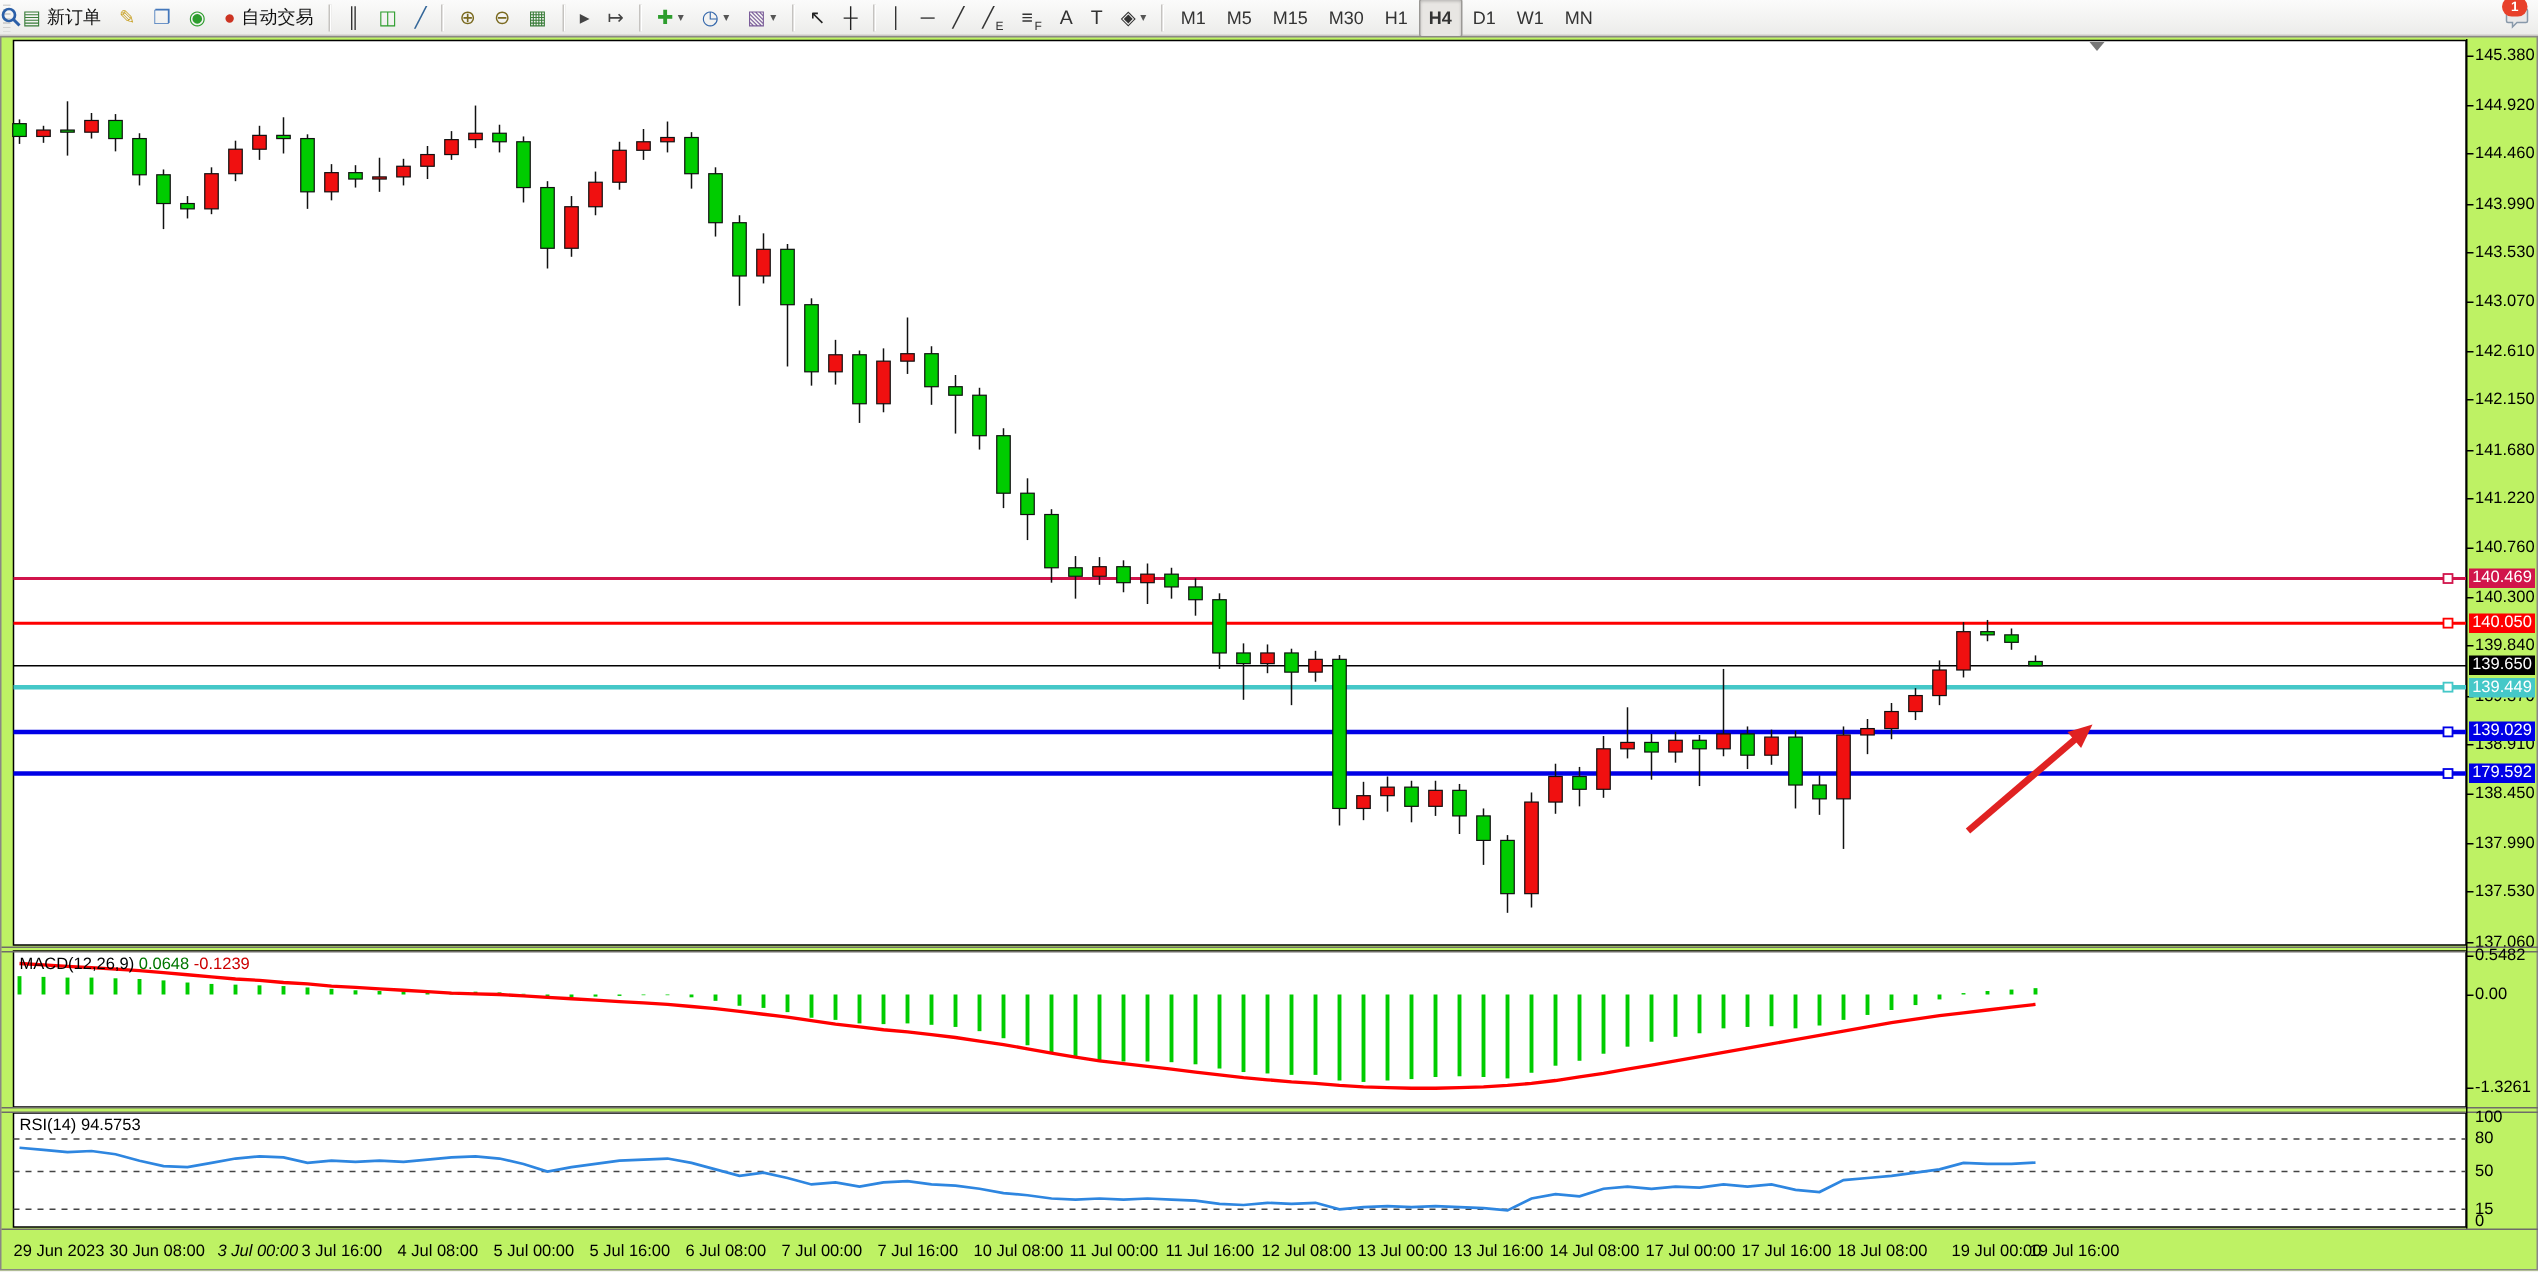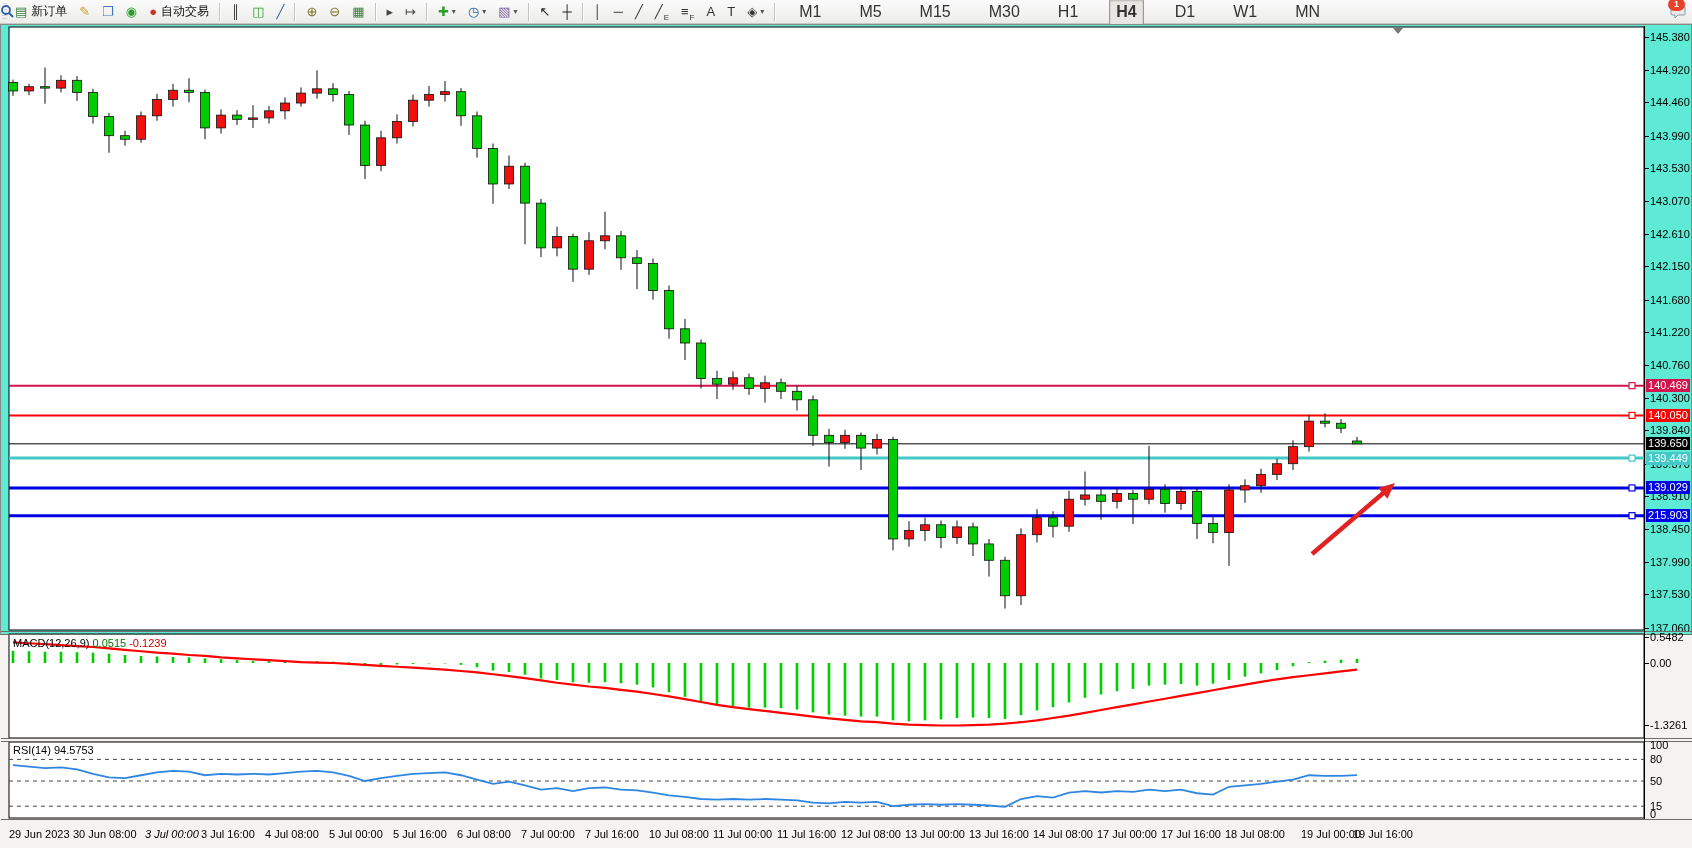--- a/index.html
+++ b/index.html
@@ -7,26 +7,26 @@
   
   #toolbar{position:absolute;left:0;top:0;width:1692px;height:23px;background:linear-gradient(#fbfbfb,#ececea);border-bottom:1px solid #c9c7c4;display:flex;align-items:center;font-size:12px;color:#222;}
   .tb-item{display:flex;align-items:center;height:20px;padding:0 4px;margin:0 1px;border:1px solid transparent;border-radius:2px;cursor:default;white-space:nowrap;}
   .tb-item.active{background:#e2e0dd;border:1px solid #a9a7a4;box-shadow:inset 0 1px 2px rgba(0,0,0,.18);}
   .tb-glyph{font-size:13px;line-height:13px;display:inline-block;}
   .tb-label{margin-left:4px;font-size:12px;color:#111;}
   .tb-sub{font-size:8px;color:#333;align-self:flex-end;margin-left:1px;}
   .tb-dd{font-size:8px;color:#555;margin-left:3px;}
   .tb-sep{width:1px;height:18px;background:#c5c3c0;border-right:1px solid #fff;margin:0 4px;}
   .tb-grip{width:5px;height:18px;margin:0 2px;background:repeating-linear-gradient(#bbb,#bbb 1px,transparent 1px,transparent 3px);opacity:.6;}
-  .tf-btn{font-size:16px;color:#333;padding:2px 6px;margin:12px;border:1px solid transparent;}
+  .tf-btn{font-size:12px;color:#333;padding:2px 6px;margin:0;border:1px solid transparent;}
   .tf-btn.active{background:#e8e6e3;border:1px solid #9a9895;box-shadow:inset 0 1px 2px rgba(0,0,0,.2);font-weight:bold;}
   #tb-right{margin-left:auto;display:flex;align-items:center;padding-right:8px;}
   .badge{position:absolute;top:-4px;right:-6px;min-width:13px;height:13px;border-radius:7px;background:#e8402a;color:#fff;font-size:9px;font-weight:bold;display:flex;align-items:center;justify-content:center;padding:0 2px;}
   
-  #chartwin{position:absolute;left:0;top:24px;width:1692px;height:611px;background:#5eead4;border:1px solid #8a8884;box-sizing:border-box;}
+  #chartwin{position:absolute;left:0;top:24px;width:1692px;height:823px;background:#bef264;border:1px solid #8a8884;box-sizing:border-box;}
   #title{position:absolute;left:10px;top:6px;font-size:12px;color:#000;display:flex;align-items:center;gap:6px;}
   #title .tri{font-size:9px;color:#111;}
   svg{position:absolute;left:0;overflow:visible;}
   .axis-label{position:absolute;font-size:11px;color:#000;left:1649px;width:46px;text-align:left;line-height:11px;}
   .price-badge{position:absolute;left:1645px;width:44px;height:13px;font-size:11px;color:#fff;text-align:center;line-height:13px;}
   .time-label{position:absolute;top:803px;font-size:11px;color:#000;white-space:nowrap;}
   .panel-label{position:absolute;font-size:11px;color:#000;white-space:nowrap;}
   .sepline{position:absolute;left:0;width:1692px;height:0;border-top:1px solid #6e6c69;}
 </style>
 </head>
@@ -651,28 +651,28 @@
         <div class="axis-label" style="top: 531.69px;">137.990</div>
         <div style="position: absolute; left: 1643px; top: 536.69px; width: 5px; height: 1px; background: rgb(0, 0, 0);"></div>
         <div class="axis-label" style="top: 564.35px;">137.530</div>
         <div style="position: absolute; left: 1643px; top: 569.35px; width: 5px; height: 1px; background: rgb(0, 0, 0);"></div>
         <div class="axis-label" style="top: 597.72px;">137.060</div>
         <div style="position: absolute; left: 1643px; top: 602.72px; width: 5px; height: 1px; background: rgb(0, 0, 0);"></div>
         <div class="price-badge" style="top: 354.181px; background: rgb(209, 20, 75);">140.469</div>
         <div class="price-badge" style="top: 383.93px; background: rgb(254, 0, 0);">140.050</div>
         <div class="price-badge" style="top: 426.601px; background: rgb(69, 200, 200);">139.449</div>
         <div class="price-badge" style="top: 456.421px; background: rgb(0, 0, 230);">139.029</div>
-        <div class="price-badge" style="top: 484.182px; background: rgb(0, 0, 230);">215.903</div>
+        <div class="price-badge" style="top: 484.182px; background: rgb(0, 0, 230);">179.592</div>
         <div class="price-badge" style="top: 412.33px; background: rgb(0, 0, 0);">139.650</div>
         <div class="sepline" style="top: 606px;"></div>
         <div class="sepline" style="top: 608.5px;"></div>
         <div class="sepline" style="top: 713px;"></div>
         <div class="sepline" style="top: 715.5px;"></div>
         <div class="sepline" style="top: 794px;"></div>
-        <div class="panel-label" style="left: 12px; top: 612px;"><span>MACD(12,26,9) </span><span style="color: rgb(0, 119, 0);">0.0515 </span><span style="color: rgb(204, 0, 0);">-0.1239</span></div>
+        <div class="panel-label" style="left: 12px; top: 612px;"><span>MACD(12,26,9) </span><span style="color: rgb(0, 119, 0);">0.0648 </span><span style="color: rgb(204, 0, 0);">-0.1239</span></div>
         <div class="axis-label" style="top: 607.235px;">0.5482</div>
         <div style="position: absolute; left: 1643px; top: 612.235px; width: 5px; height: 1px; background: rgb(0, 0, 0);"></div>
         <div class="axis-label" style="top: 633px;">0.00</div>
         <div style="position: absolute; left: 1643px; top: 638px; width: 5px; height: 1px; background: rgb(0, 0, 0);"></div>
         <div class="axis-label" style="top: 695.327px;">-1.3261</div>
         <div style="position: absolute; left: 1643px; top: 700.327px; width: 5px; height: 1px; background: rgb(0, 0, 0);"></div>
         <div class="panel-label" style="left: 12px; top: 719px;"><span>RSI(14) </span><span>94.5753</span></div>
         <div class="axis-label" style="top: 715px;">100</div>
         <div class="axis-label" style="top: 729.4px;">80</div>
         <div class="axis-label" style="top: 751px;">50</div>

